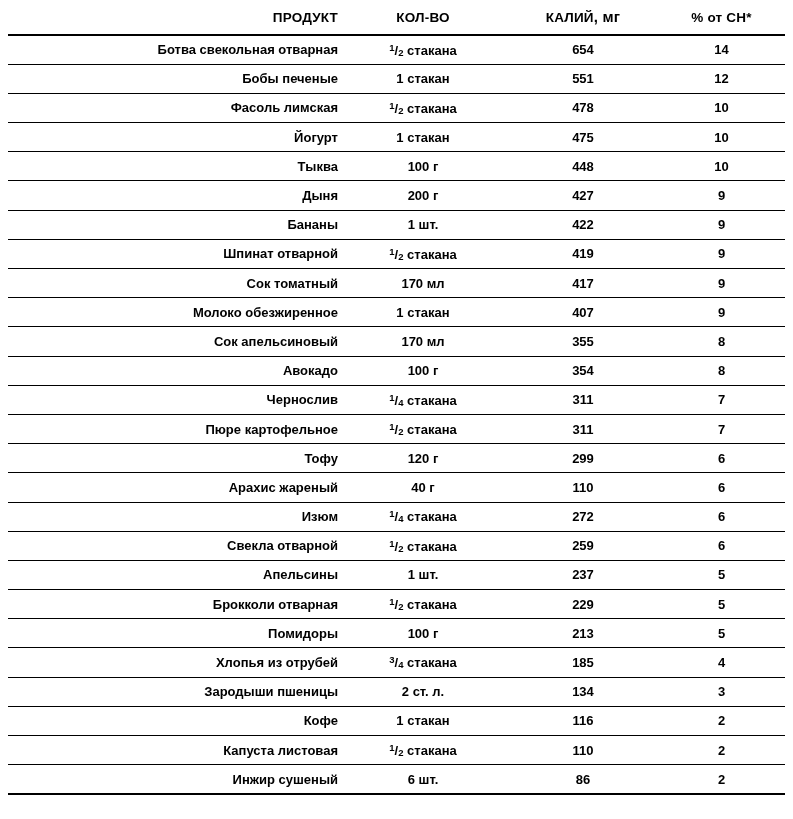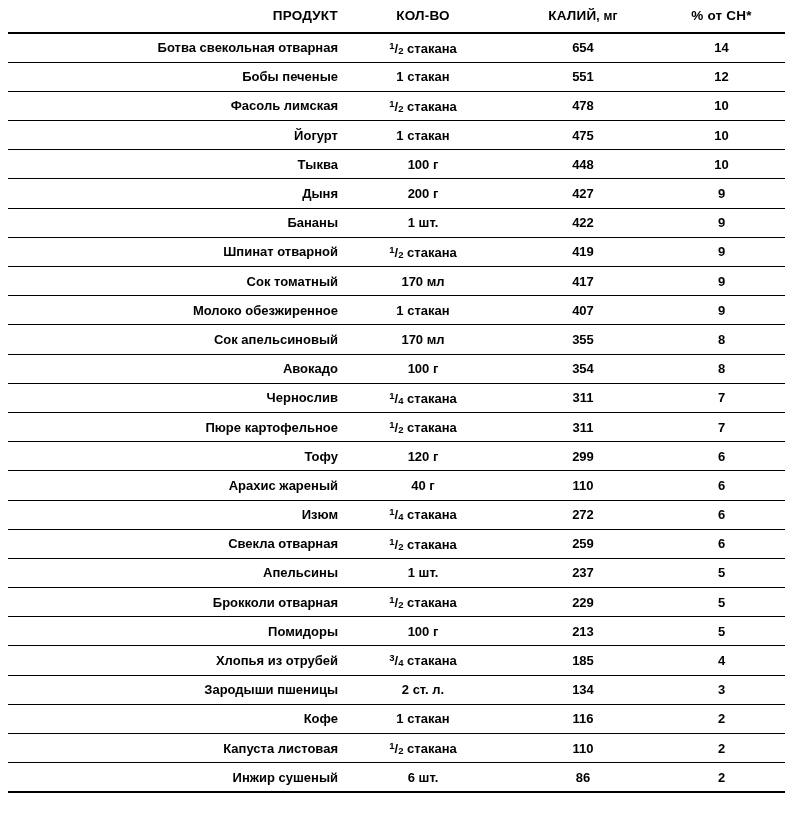--- a/index.html
+++ b/index.html
@@ -39,21 +39,21 @@
     padding: 4px 0 9px 0;
     border-bottom: 2.5px solid #000;
     vertical-align: bottom;
   }
   thead th.h-product { text-align: right; padding-left: 6px; }
   thead th.h-amount,
   thead th.h-potassium,
   thead th.h-percent { text-align: center; }
 
   thead th .unit {
-    font-size: 12px;
+    font-size: 15px;
     font-weight: bold;
   }
 
   tbody tr { height: 29.2px; }
   tbody td {
     font-size: 13px;
     font-weight: bold;
     border-bottom: 1px solid #000;
     padding: 0;
     line-height: 1;
@@ -205,21 +205,21 @@
           <td class="potassium">110</td>
           <td class="percent">6</td>
         </tr>
         <tr>
           <td class="product">Изюм</td>
           <td class="amount"><span class="amount-text"><span class="frac"><span class="num">1</span><span class="sl">/</span><span class="den">4</span></span><span> стакана</span></span></td>
           <td class="potassium">272</td>
           <td class="percent">6</td>
         </tr>
         <tr>
-          <td class="product">Свекла отварная</td>
+          <td class="product">Свекла отварной</td>
           <td class="amount"><span class="amount-text"><span class="frac"><span class="num">1</span><span class="sl">/</span><span class="den">2</span></span><span> стакана</span></span></td>
           <td class="potassium">259</td>
           <td class="percent">6</td>
         </tr>
         <tr>
           <td class="product">Апельсины</td>
           <td class="amount"><span class="amount-text"><span>1 шт.</span></span></td>
           <td class="potassium">237</td>
           <td class="percent">5</td>
         </tr>

